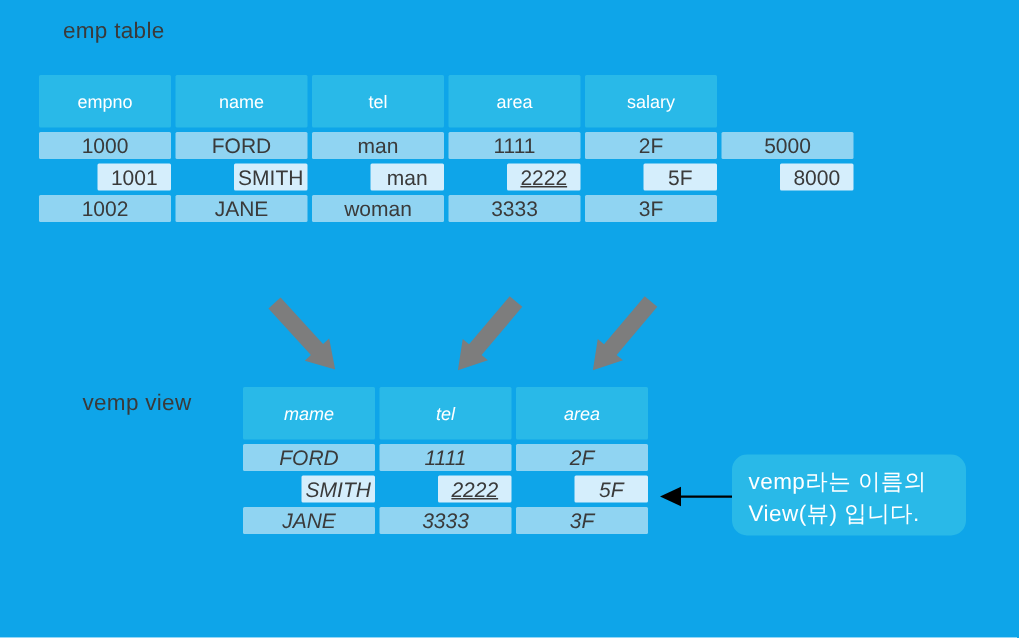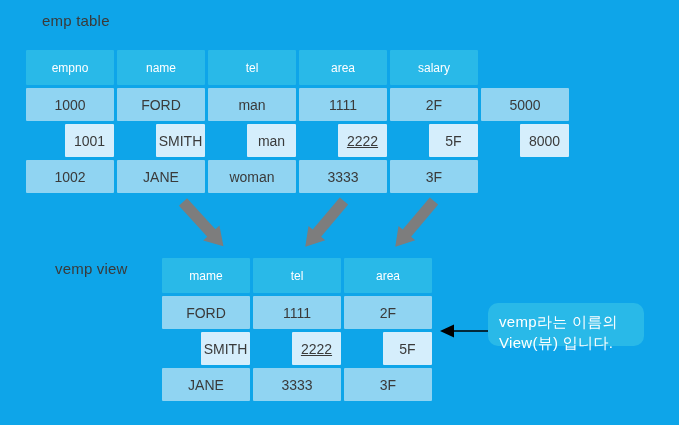--- a/index.html
+++ b/index.html
@@ -9,39 +9,39 @@
   }
   .title { position:absolute; font-size:15px; color:#3a3a3a; letter-spacing:0.2px; }
   #emp-title  { left:42px; top:12px; }
   #vemp-title { left:55px; top:260px; }
 
   .table { position:absolute; display:flex; flex-direction:column; gap:3px; }
   #emp-table  { left:26px;  top:50px; }
   #vemp-table { left:162px; top:258px; }
   .trow { display:grid; gap:3px; }
   #emp-table  .trow { grid-template-columns: repeat(6, 88px); }
-  #vemp-table .trow { grid-template-columns: repeat(3, 88px); }
+  #vemp-table .trow { grid-template-columns: repeat(3, 88px); font-style: italic; }
 
   .hcell {
     background:#29b9e8; color:#ffffff; height:35px;
     display:flex; align-items:center; justify-content:center;
     font-size:12px; border-radius:1px;
   }
   .cell {
-    height:33px; display:flex; align-items:center; justify-content:center;
+    height:18px; display:flex; align-items:center; justify-content:center;
     font-size:14px; color:#3a3a3a; border-radius:1px;
   }
   .r-med  .cell { background:#90d4f2; }
   .r-light .cell { background:#d5eefc;margin-left:39px; }
   .u { text-decoration:underline; }
 
   .overlay { position:absolute; left:0; top:0; pointer-events:none; }
 
   .callout {
-    position:absolute; left:488px; top:303px; width:156px; height:43px;
+    position:absolute; left:488px; top:303px; width:156px; height:54px;
     background:#29b9e8; border-radius:10px; box-sizing:border-box;
     color:#ffffff; font-size:15px; line-height:21px; padding:8px 0 0 11px;
     letter-spacing:0.3px;
   }
 </style>
 </head>
 <body>
 
 <div class="stage">
 

